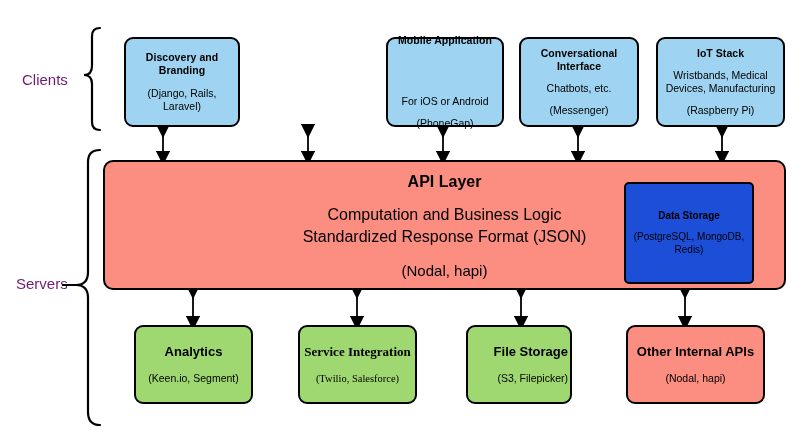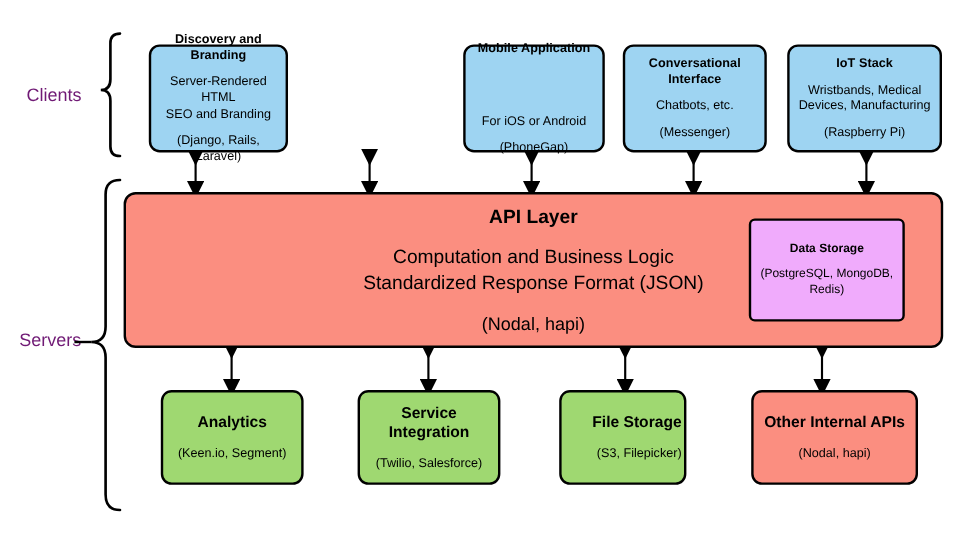--- a/index.html
+++ b/index.html
@@ -91,25 +91,25 @@
   }
   #api-tech {
     position: absolute;
     left: 0; right: 0;
     top: 100px;
     text-align: center;
     font-size: 15px;
   }
 
   #data-storage {
-    background: #f0abfc;
+    background: #1d4ed8;
     left: 624px;
     top: 182px;
     width: 130px;
-    height: 86px;
+    height: 102px;
     border-radius: 5px;
     border: 2px solid #000000;
     z-index: 3;
   }
   #data-storage .ds-title {
     font-weight: bold;
     font-size: 10px;
   }
   #data-storage .ds-tech {
     font-size: 10px;
@@ -176,22 +176,20 @@
     <g stroke="#000000" stroke-width="1.8" marker-start="url(#ah)" marker-end="url(#ah)" fill="none">
       <line x1="193" y1="292" x2="193" y2="323"></line>
       <line x1="357" y1="292" x2="357" y2="323"></line>
       <line x1="521" y1="292" x2="521" y2="323"></line>
       <line x1="685" y1="292" x2="685" y2="323"></line>
     </g>
   </svg>
 
   <div class="box client-box" style="left:124px; width:116px;">
     <div class="client-title">Discovery and Branding</div>
-    <div class="client-desc" style="white-space:pre-line;">Server-Rendered HTML
-SEO and Branding</div>
     <div class="client-tech">(Django, Rails, Laravel)</div>
   </div>
 
 
   <div class="box client-box" style="left:386px; width:118px;">
     <div class="client-title">Mobile Application</div>
     <div class="client-desc" style="white-space:pre-line;margin-top:48px;">For iOS or Android</div>
     <div class="client-tech">(PhoneGap)</div>
   </div>
 
@@ -218,21 +216,21 @@
   <div class="box" id="data-storage">
     <div class="ds-title">Data Storage</div>
     <div class="ds-tech">(PostgreSQL, MongoDB, Redis)</div>
   </div>
 
   <div class="box service-box service-green" style="left:134px; width:119px;">
     <div class="service-title">Analytics</div>
     <div class="service-tech">(Keen.io, Segment)</div>
   </div>
 
-  <div class="box service-box service-green" style="left:298px; width:119px;">
+  <div class="box service-box service-green" style="left:298px; width:119px;font-family:Liberation Serif, serif;">
     <div class="service-title">Service Integration</div>
     <div class="service-tech">(Twilio, Salesforce)</div>
   </div>
 
   <div class="box service-box service-green" style="left:466px; width:106px;align-items:flex-end;">
     <div class="service-title">File Storage</div>
     <div class="service-tech">(S3, Filepicker)</div>
   </div>
 
   <div class="box service-box service-red" style="left:626px; width:139px;">

